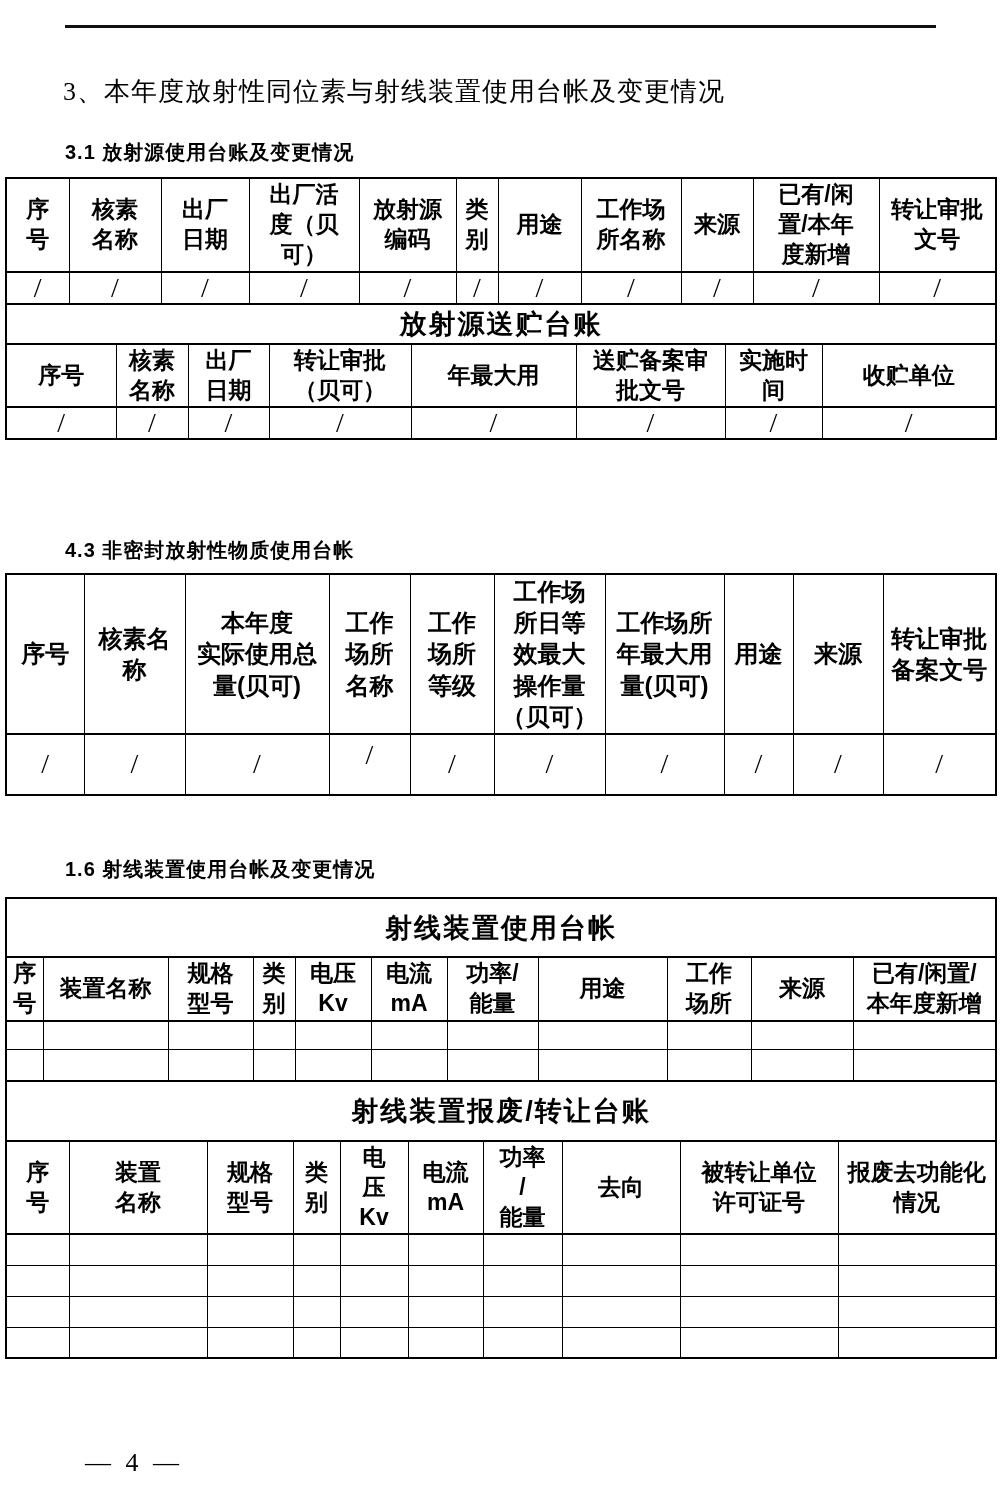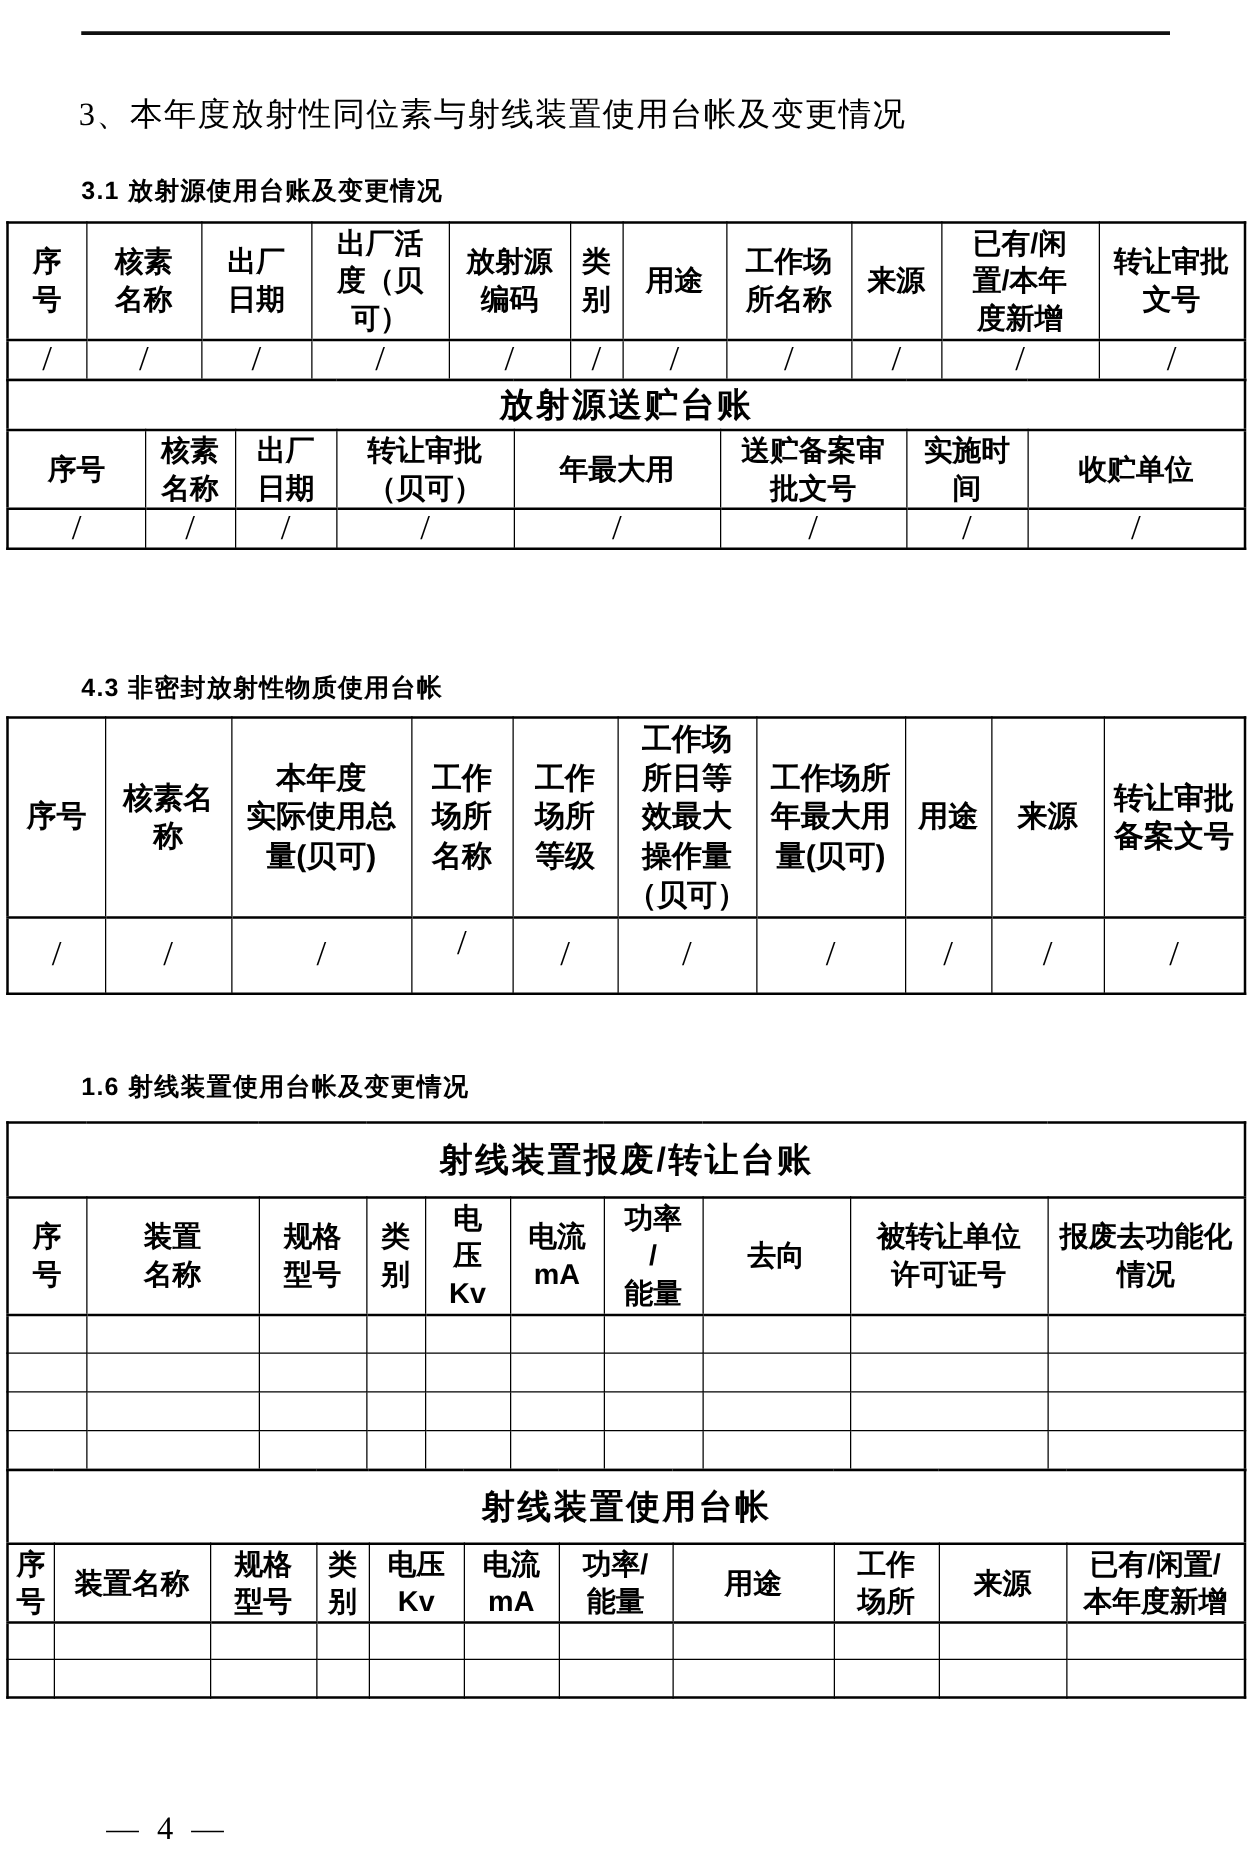--- a/index.html
+++ b/index.html
@@ -205,20 +205,88 @@
       <td class="sl">/</td>
       <td class="sl">/</td>
     </tr>
   </tbody>
     </table>
 </div>
 
 <div class="sec-heading" id="h33">1.6  射线装置使用台帐及变更情况</div>
 
 <div class="tbl-wrap" id="wrap3">
+  <table class="grid" id="t3a">
+    <colgroup>
+      <col style="width:37px">
+        <col style="width:125px">
+        <col style="width:85px">
+        <col style="width:42px">
+      <col style="width:76px">
+        <col style="width:76px">
+        <col style="width:91px">
+        <col style="width:129px">
+      <col style="width:84px">
+        <col style="width:102px">
+        <col style="width:143px">
+    </colgroup>
+    <tbody>
+        <tr class="title-row" style="height:59px">
+      <td colspan="11">射线装置使用台帐</td>
+    </tr>
+    <tr class="header-row" style="height:63px">
+      <th>序
+号</th>
+      <th>装置名称</th>
+      <th>规格
+型号</th>
+      <th>类
+别</th>
+      <th>电压
+Kv</th>
+      <th>电流
+mA</th>
+      <th>功率/
+能量</th>
+      <th>用途</th>
+      <th>工作
+场所</th>
+      <th>来源</th>
+      <th>已有/闲置/
+本年度新增</th>
+    </tr>
+    <tr style="height:29px">
+      <td></td>
+          <td></td>
+      <td></td>
+          <td></td>
+      <td></td>
+          <td></td>
+      <td></td>
+          <td></td>
+      <td></td>
+          <td></td>
+      <td></td>
+    </tr>
+    <tr style="height:31px">
+      <td></td>
+          <td></td>
+      <td></td>
+          <td></td>
+      <td></td>
+          <td></td>
+      <td></td>
+          <td></td>
+      <td></td>
+          <td></td>
+      <td></td>
+    </tr>
+  </tbody>
+    </table>
+
   <table class="grid" id="t3b">
     <colgroup>
       <col style="width:63px">
         <col style="width:138px">
         <col style="width:86px">
         <col style="width:47px">
       <col style="width:68px">
         <col style="width:75px">
         <col style="width:79px">
         <col style="width:118px">
@@ -295,83 +363,15 @@
           <td></td>
       <td></td>
           <td></td>
       <td></td>
           <td></td>
       <td></td>
           <td></td>
     </tr>
   </tbody>
     </table>
-
-  <table class="grid" id="t3a">
-    <colgroup>
-      <col style="width:37px">
-        <col style="width:125px">
-        <col style="width:85px">
-        <col style="width:42px">
-      <col style="width:76px">
-        <col style="width:76px">
-        <col style="width:91px">
-        <col style="width:129px">
-      <col style="width:84px">
-        <col style="width:102px">
-        <col style="width:143px">
-    </colgroup>
-    <tbody>
-        <tr class="title-row" style="height:59px">
-      <td colspan="11">射线装置使用台帐</td>
-    </tr>
-    <tr class="header-row" style="height:63px">
-      <th>序
-号</th>
-      <th>装置名称</th>
-      <th>规格
-型号</th>
-      <th>类
-别</th>
-      <th>电压
-Kv</th>
-      <th>电流
-mA</th>
-      <th>功率/
-能量</th>
-      <th>用途</th>
-      <th>工作
-场所</th>
-      <th>来源</th>
-      <th>已有/闲置/
-本年度新增</th>
-    </tr>
-    <tr style="height:29px">
-      <td></td>
-          <td></td>
-      <td></td>
-          <td></td>
-      <td></td>
-          <td></td>
-      <td></td>
-          <td></td>
-      <td></td>
-          <td></td>
-      <td></td>
-    </tr>
-    <tr style="height:31px">
-      <td></td>
-          <td></td>
-      <td></td>
-          <td></td>
-      <td></td>
-          <td></td>
-      <td></td>
-          <td></td>
-      <td></td>
-          <td></td>
-      <td></td>
-    </tr>
-  </tbody>
-    </table>
 </div>
 
 <div class="page-num">— 4 —</div>
 
 </body></html>

